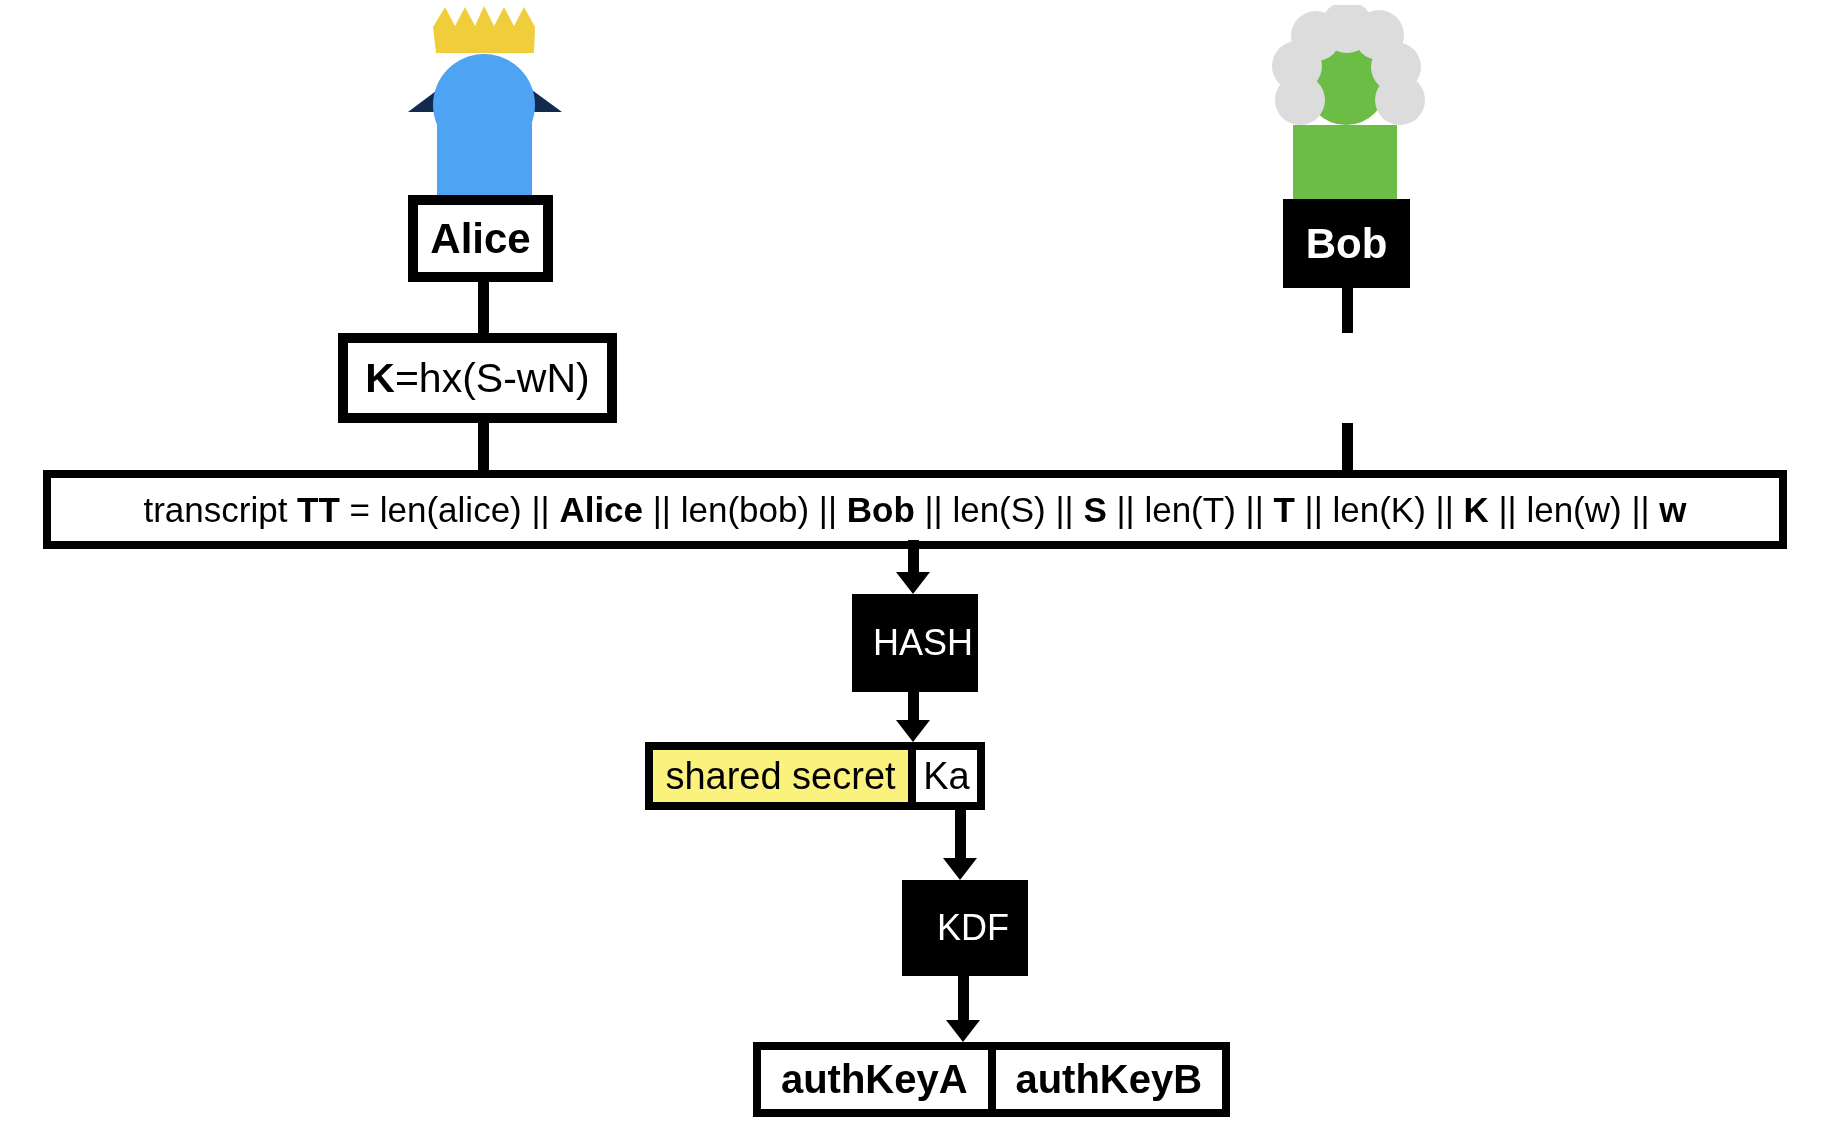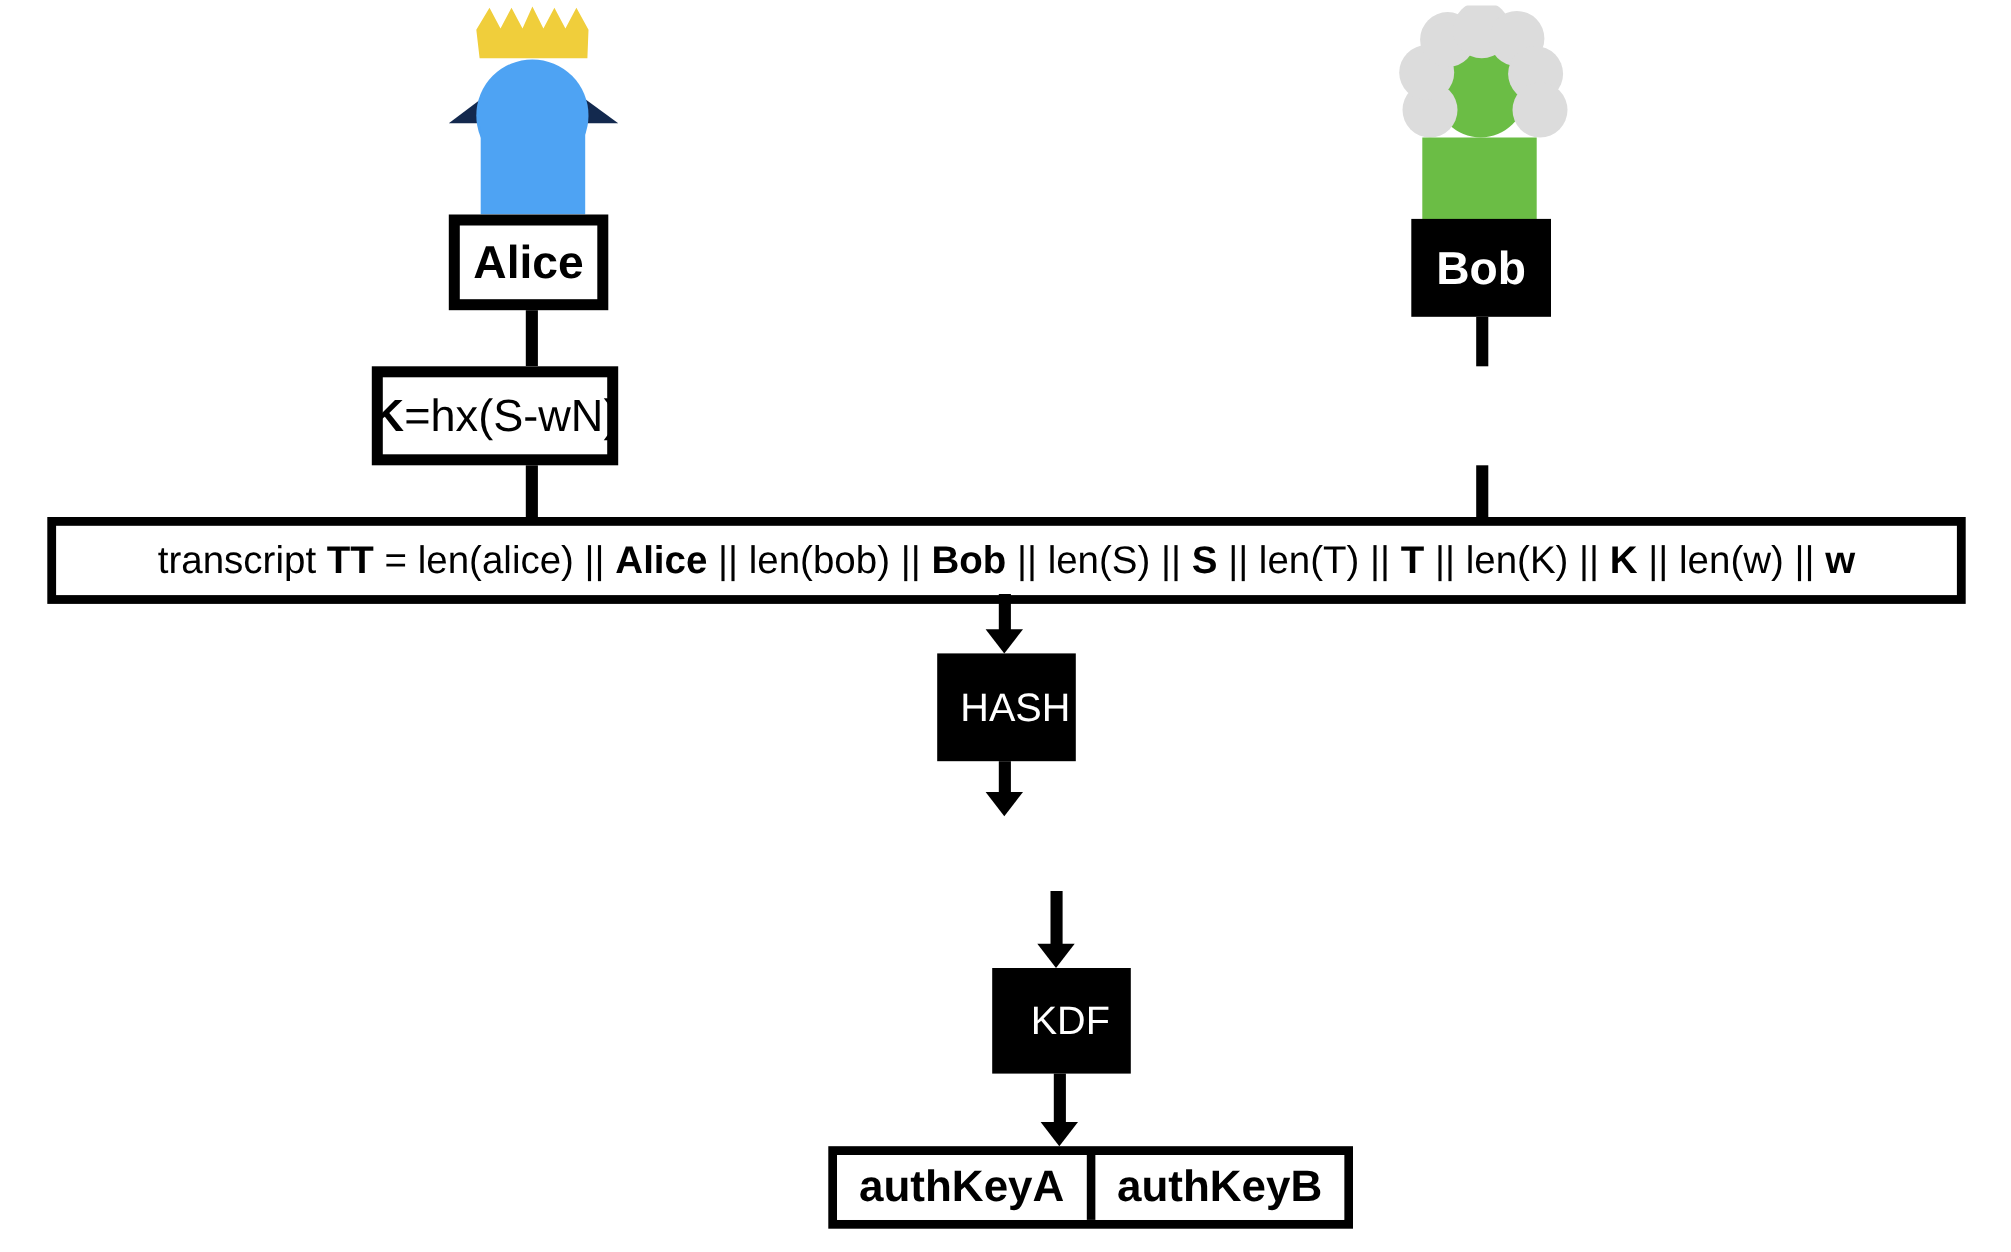--- a/index.html
+++ b/index.html
@@ -113,21 +113,21 @@
     <span>Alice</span>
   </div>
 
   <div class="box black-box name-label" style="left:1283px; top:199px; width:127px; height:89px;">
     <span>Bob</span>
   </div>
 
   <div class="vline" style="left:478px; top:282px; height:51px;"></div>
   <div class="vline" style="left:1342px; top:288px; height:45px;"></div>
 
-  <div class="box white-box key-formula" style="left:338px; top:333px; width:224px; height:90px;">
+  <div class="box white-box key-formula" style="left:338px; top:333px; width:279px; height:90px;">
     <span><span style="font-weight: 700;">K</span><span>=hx(S-wN)</span></span>
   </div>
 
 
   <div class="vline" style="left:478px; top:423px; height:47px;"></div>
   <div class="vline" style="left:1342px; top:423px; height:47px;"></div>
 
   <div class="box transcript-box" style="left:43px; top:470px; width:1744px; height:79px;">
     <span><span>transcript </span><span style="font-weight: 700;">TT</span><span> = len(alice) || </span><span style="font-weight: 700;">Alice</span><span> || len(bob) || </span><span style="font-weight: 700;">Bob</span><span> || len(S) || </span><span style="font-weight: 700;">S</span><span> || len(T) || </span><span style="font-weight: 700;">T</span><span> || len(K) || </span><span style="font-weight: 700;">K</span><span> || len(w) || </span><span style="font-weight: 700;">w</span></span>
   </div>
@@ -135,20 +135,28 @@
   <div class="vline" style="left:908px; top:540px; height:36px;"></div>
   <div class="ahead" style="left:896px; top:572px;"></div>
 
   <div class="box black-box proc-label" style="left:852px; top:594px; width:126px; height:98px;">
     <span>HASH</span>
   </div>
 
   <div class="vline" style="left:908px; top:692px; height:30px;"></div>
   <div class="ahead" style="left:896px; top:720px;"></div>
 
+  <div class="abs secret-row" style="left:645px; top:742px; width:340px; height:68px;">
+    <div class="secret-cell">
+      <span>shared secret</span>
+    </div>
+    <div class="ka-cell">
+      <span>Ka</span>
+    </div>
+  </div>
 
   <div class="vline" style="left:955px; top:810px; height:50px;"></div>
   <div class="ahead" style="left:943px; top:858px;"></div>
 
   <div class="box black-box proc-label" style="left:902px; top:880px; width:126px; height:96px;">
     <span>KDF</span>
   </div>
 
   <div class="vline" style="left:958px; top:976px; height:46px;"></div>
   <div class="ahead" style="left:946px; top:1020px;"></div>

